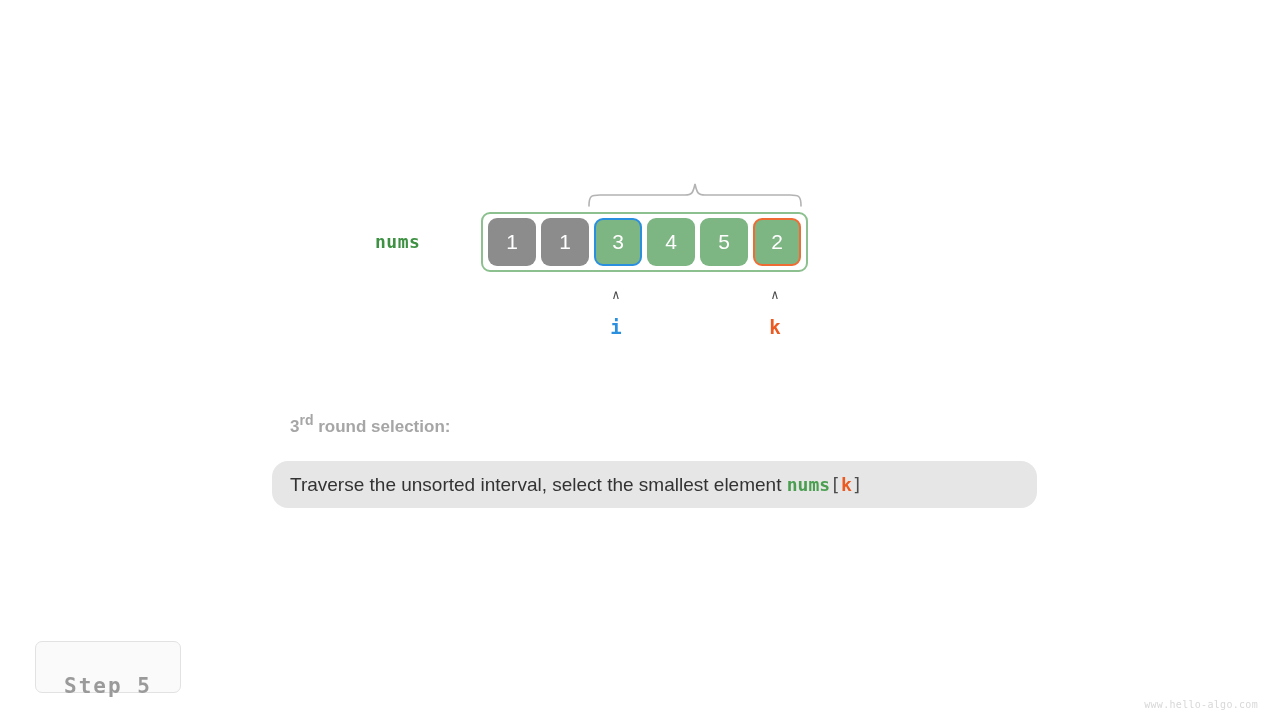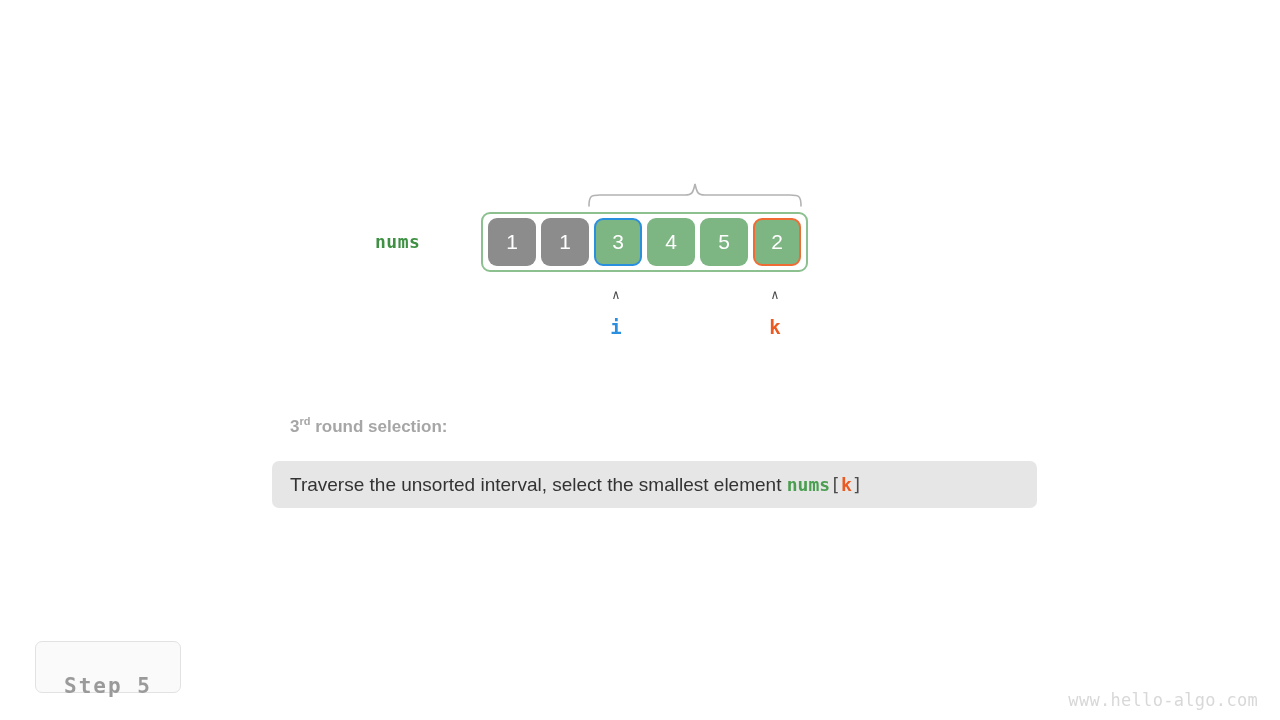--- a/index.html
+++ b/index.html
@@ -118,35 +118,35 @@
   
   #round-title {
     position: absolute;
     left: 290px;
     top: 417px;
     font-size: 17px;
     font-weight: bold;
     color: #a6a6a6;
   }
   #round-title sup {
-    font-size: 11px;
+    font-size: 14px;
     vertical-align: super;
     line-height: 0;
   }
 
   
   #description-box {
     position: absolute;
     left: 272px;
     top: 461px;
     width: 765px;
     height: 47px;
     box-sizing: border-box;
     background: #e6e6e6;
-    border-radius: 7px;
+    border-radius: 16px;
     display: flex;
     align-items: center;
     padding-left: 18px;
   }
   #description-text {
     font-size: 19px;
     color: #333333;
     white-space: nowrap;
   }
   .code-green {
@@ -190,21 +190,21 @@
     letter-spacing: 2px;
     margin-top: 37px;
   }
 
   
   #watermark {
     position: absolute;
     right: 22px;
     bottom: 10px;
     font-family: "DejaVu Sans Mono", "Liberation Mono", monospace;
-    font-size: 17px;
+    font-size: 10px;
     color: #d8d8d8;
     letter-spacing: 0.3px;
   }
 </style>
 </head>
 <body>
 
 <div class="stage">
 
 

